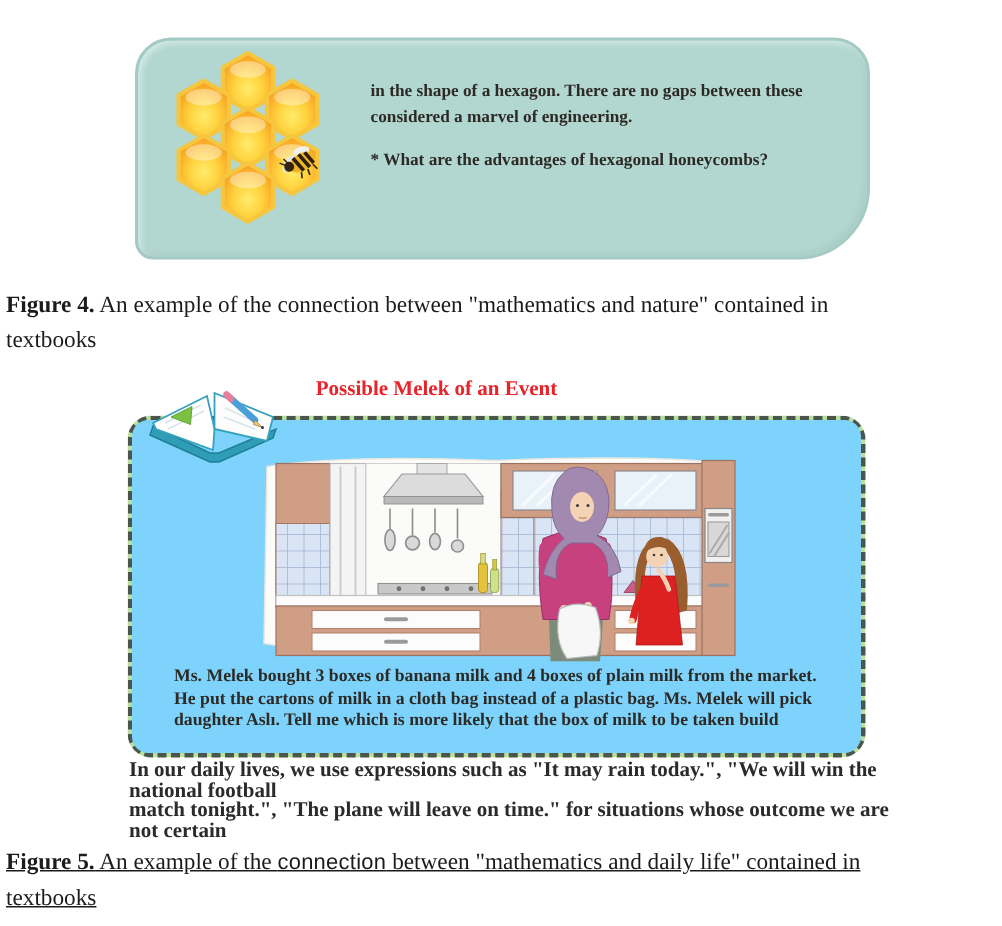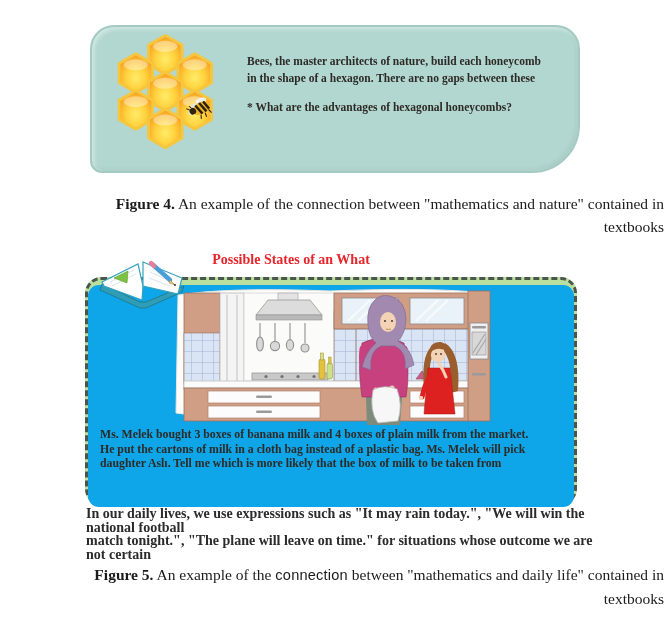--- a/index.html
+++ b/index.html
@@ -9,35 +9,35 @@
   
   .fig4-panel{position:absolute;left:90px;top:25px;width:490px;height:148px;
     background:#b2d7d0;border:2px solid #a3cbc3;box-sizing:border-box;
     border-radius:24px 24px 48px 12px;
     box-shadow:inset 2px 2px 4px rgba(255,255,255,.45), inset -2px -2px 4px rgba(0,0,0,.05);}
   .honeycomb{position:absolute;left:92px;top:16px;width:165px;height:152px;z-index:2;}
   .fig4-text{position:absolute;left:247px;top:53px;width:330px;z-index:3;
     font-family:"Liberation Serif",serif;font-weight:bold;font-size:11.5px;line-height:16.5px;
     color:#2d2a26;}
   .fig4-question{margin-top:13px;}
-  .caption{position:absolute;left:4px;width:660px;text-align:right;
+  .caption{position:absolute;left:4px;width:660px;text-align:left;
     font-family:"Liberation Serif",serif;font-size:15.5px;line-height:23px;color:#1b1b1b;}
   .caption .cap-label{font-weight:bold;}
   .caption .cap-line2{display:block;}
   .cap4{top:192px;}
-  .cap5{top:563px;}
+  .cap5{top:563px;text-decoration:underline;}
   .alt-font{font-family:"Liberation Sans",sans-serif;font-size:14.6px;letter-spacing:.2px;}
 
   
   .fig5-title{position:absolute;left:85px;top:252px;width:412px;text-align:center;z-index:4;
     font-family:"Liberation Serif",serif;font-weight:bold;font-size:14px;color:#e8232a;}
   .fig5-box{position:absolute;left:85px;top:277px;width:492px;height:228px;box-sizing:border-box;
     border:3px dashed #4a564c;background:#b9e09e;border-radius:16px;z-index:1;}
-  .fig5-inner{width:100%;height:100%;background:#0ea5e9;border-radius:11px;box-sizing:border-box;
-    padding:0;}
+  .fig5-inner{width:100%;height:100%;background:#7dd3fc;border-radius:11px;box-sizing:border-box;
+    padding:16px;}
   .book-icon{position:absolute;left:96px;top:250px;width:94px;height:60px;z-index:5;}
   .kitchen{display:block;margin:5px auto 0 auto;width:322px;height:140px;}
   .problem{margin:2px 0 0 12px;width:470px;
     font-family:"Liberation Serif",serif;font-weight:bold;font-size:11.8px;line-height:14.6px;
     color:#2d2a26;}
   .note{position:absolute;left:86px;top:507px;width:524px;
     font-family:"Liberation Serif",serif;font-weight:bold;font-size:14px;line-height:13.7px;
     color:#2b2b2b;}
 </style>
 </head>
@@ -78,31 +78,31 @@
       <ellipse cx="2" cy="-8" rx="6" ry="3" fill="#eef4f7" opacity="0.9" transform="rotate(15)"></ellipse>
       <ellipse cx="0" cy="0" rx="10" ry="6.2" fill="#eeb424"></ellipse>
       <path d="M-4,-5.8 L-2,5.8 M1,-6 L3,6 M5.5,-5 L7,5" stroke="#2b1f10" stroke-width="2.6" fill="none"></path>
       <circle cx="-9.5" cy="-2" r="3.6" fill="#33240f"></circle>
       <path d="M-11,-4 L-14,-8 M-9,-5 L-10,-9" stroke="#33240f" stroke-width="1" fill="none"></path>
       <path d="M-4,6 L-6,10 M1,6.5 L0,11 M6,5.5 L7,10" stroke="#33240f" stroke-width="1.2" fill="none"></path>
     </g>
   </svg>
 
   <div class="fig4-text">
-    <div>Bees, the master architects of nature, build each honeycomb</div>
     <div>in the shape of a hexagon. There are no gaps between these</div>
+    <div>considered a marvel of engineering.</div>
     <div class="fig4-question">* What are the advantages of hexagonal honeycombs?</div>
   </div>
 
   <div class="caption cap4">
     <span class="cap-label">Figure 4.</span><span> An example of the connection between "mathematics and nature" contained in</span>
     <span class="cap-line2">textbooks</span>
   </div>
 
-  <div class="fig5-title">Possible States of an What</div>
+  <div class="fig5-title">Possible Melek of an Event</div>
 
   <div class="fig5-box">
     <div class="fig5-inner">
 
       <svg class="kitchen" viewBox="0 0 322 140">
         <defs>
           <pattern id="tiles" width="11" height="11" patternUnits="userSpaceOnUse">
             <rect width="11" height="11" fill="#d9e4f4"></rect>
             <path d="M0,0 H11 V11" fill="none" stroke="#9fb3d1" stroke-width="1"></path>
           </pattern>
@@ -199,21 +199,21 @@
           <path d="M258,83 L280,83 L285,129 L254,129 Z" fill="#dd2121" stroke="#a81414" stroke-width="0.5"></path>
           <path d="M276,92 Q273,84 269,79" stroke="#f3d3b3" stroke-width="3" fill="none" stroke-linecap="round"></path>
           <path d="M259,92 Q254,102 252,112" stroke="#dd2121" stroke-width="5" fill="none" stroke-linecap="round"></path>
           <circle cx="251" cy="113" r="2.2" fill="#f3d3b3"></circle>
         </g>
       </svg>
 
       <div class="problem">
         <div>Ms. Melek bought 3 boxes of banana milk and 4 boxes of plain milk from the market.</div>
         <div>He put the cartons of milk in a cloth bag instead of a plastic bag. Ms. Melek will pick</div>
-        <div>daughter Aslı. Tell me which is more likely that the box of milk to be taken from</div>
+        <div>daughter Aslı. Tell me which is more likely that the box of milk to be taken build</div>
       </div>
     </div>
   </div>
 
   <svg class="book-icon" viewBox="0 0 94 60">
     <path d="M6,34 L44,52 L50,52 L88,36 L86,42 L50,58 L44,58 L4,40 Z" fill="#2f9db8" stroke="#1e7f96" stroke-width="1"></path>
     <path d="M6,32 L42,14 L47,36 L46,50 L8,36 Z" fill="#ffffff" stroke="#35a3bd" stroke-width="1.2"></path>
     <path d="M47,12 L86,28 L82,44 L47,36 Z" fill="#fdfdfd" stroke="#35a3bd" stroke-width="1.2"></path>
     <path d="M14,32 L38,20 M16,36 L40,24" stroke="#d7e5ea" stroke-width="1" fill="none"></path>
     <path d="M54,22 L76,32 M53,28 L74,36" stroke="#d7e5ea" stroke-width="1" fill="none"></path>

